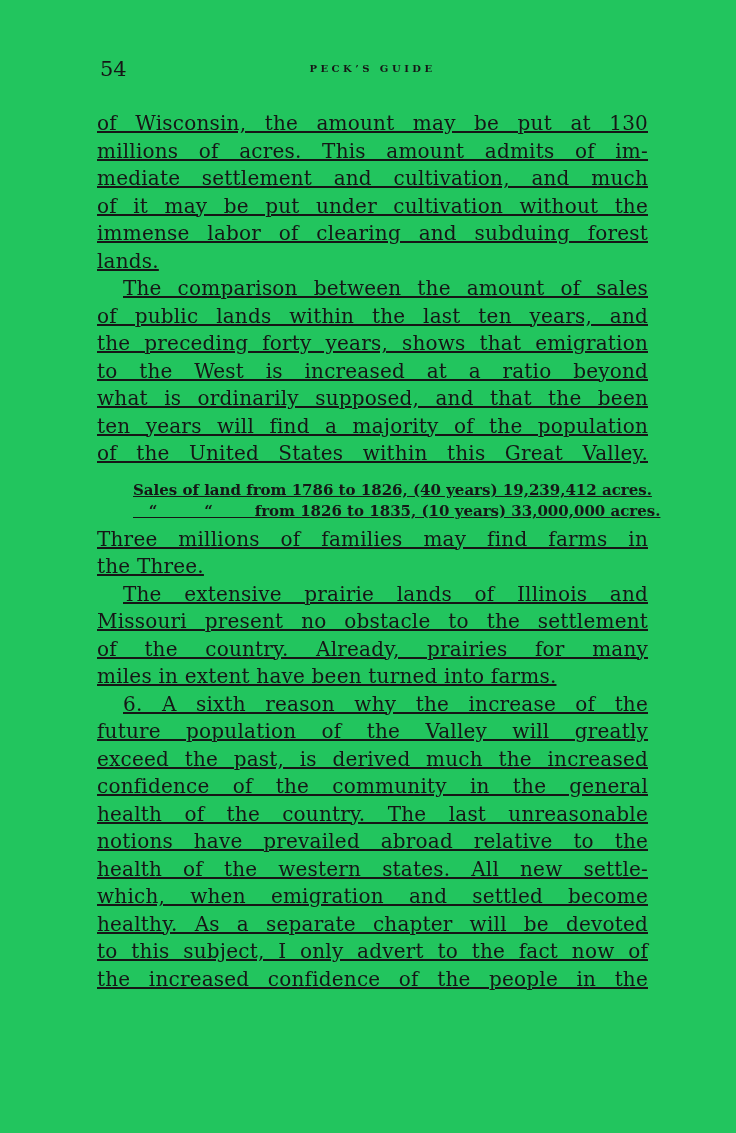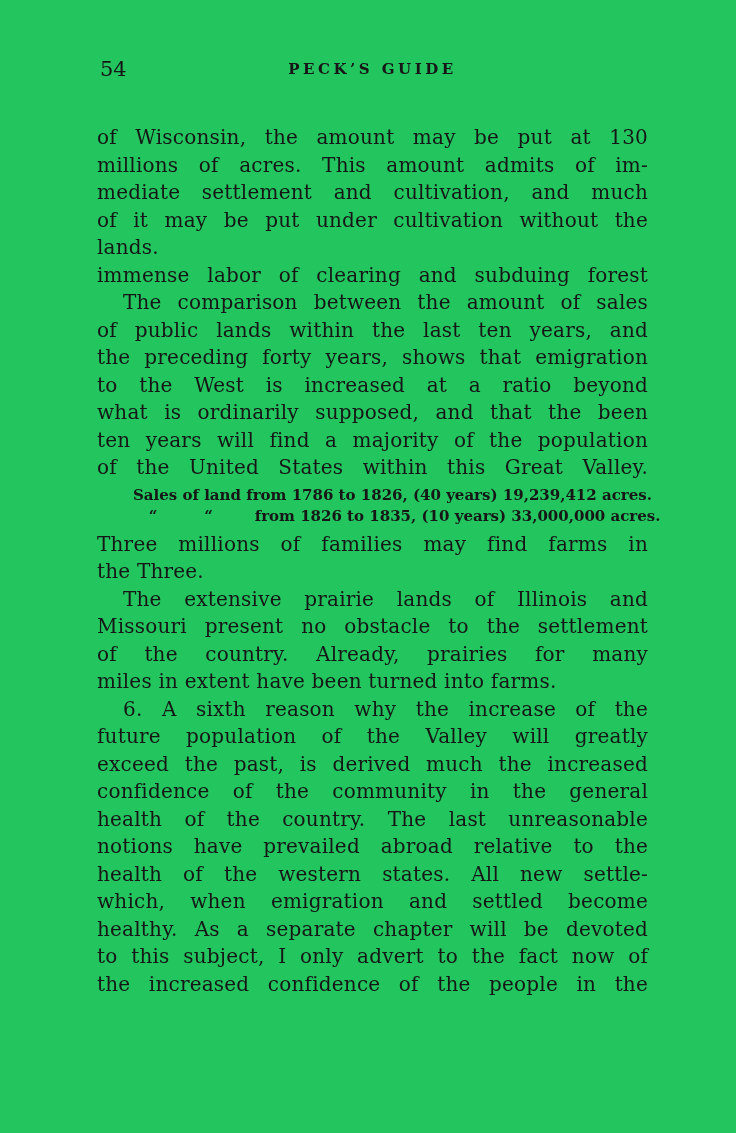--- a/index.html
+++ b/index.html
@@ -23,42 +23,43 @@
   .pagenum {
     position: absolute;
     left: 3px;
     top: 0;
     font-size: 21px;
     line-height: 24px;
   }
   .running-title {
     display: block;
     text-align: center;
-    font-size: 15px;
+    font-size: 10px;
     line-height: 24px;
     font-weight: 700;
     letter-spacing: 3.5px;
   }
   .body-text {
     position: absolute;
-    top: 124px;
+    top: 110px;
     left: 97px;
     width: 551px;
+    text-decoration: underline;
   }
   .block { margin: 0; }
   .line {
     font-size: 20px;
     line-height: 27.5px;
     text-align: justify;
     text-align-last: justify;
     letter-spacing: 0.2px;
   }
   .line.last { text-align-last: left; }
   .line.indent { text-indent: 26px; }
-  .block.smallprint { margin: 3px 0 4px 0; }
+  .block.smallprint { margin: 12px 0 4px 0; }
   .block.smallprint .line {
     font-size: 15px;
     line-height: 21px;
     padding-left: 36px;
     white-space: pre;
     text-align: left;
     text-align-last: left;
     font-weight: 600;
     letter-spacing: 0;
   }
@@ -70,22 +71,22 @@
   <div class="header">
     <span class="pagenum">54</span>
     <span class="running-title">PECK’S GUIDE</span>
   </div>
   <div class="body-text" id="body-text">
       <div class="block paragraph">
         <div class="line">of Wisconsin, the amount may be put at 130</div>
         <div class="line">millions of acres.  This amount admits of im-</div>
         <div class="line">mediate settlement and cultivation, and much</div>
         <div class="line">of it may be put under cultivation without the</div>
+        <div class="line">immense labor of clearing and subduing forest</div>
         <div class="line last">lands.</div>
-        <div class="line">immense labor of clearing and subduing forest</div>
       </div>
       <div class="block paragraph">
         <div class="line indent">The comparison between the amount of sales</div>
         <div class="line">of public lands within the last ten years, and</div>
         <div class="line">the preceding forty years, shows that emigration</div>
         <div class="line">to the West is increased at a ratio beyond</div>
         <div class="line">what is ordinarily supposed, and that the been</div>
         <div class="line">ten years will find a majority of the population</div>
         <div class="line">of the United States within this Great Valley.</div>
       </div>

